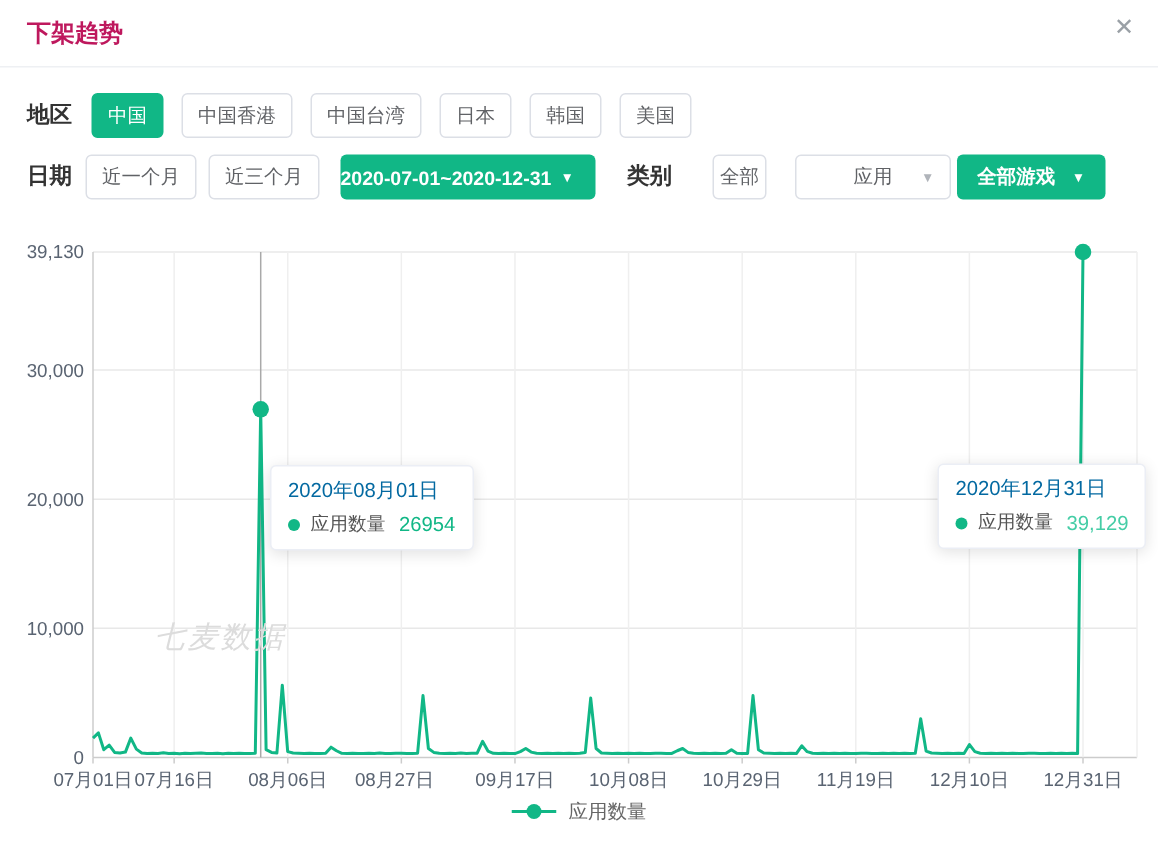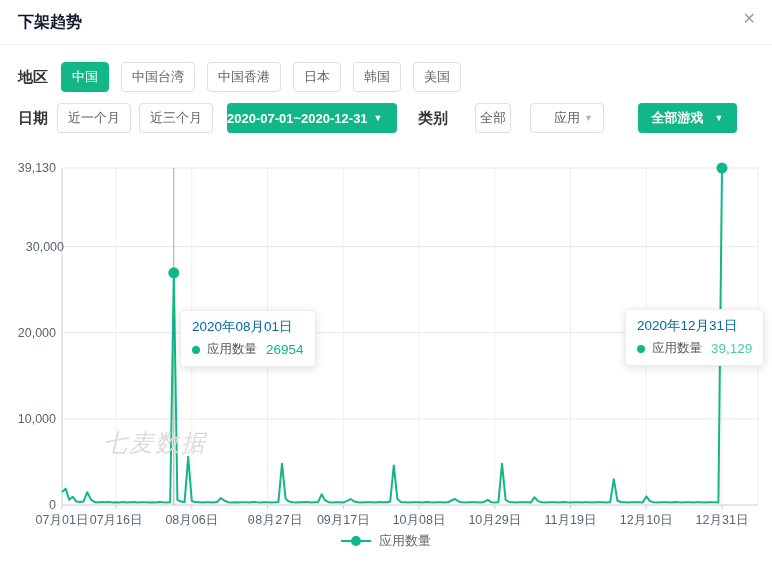--- a/index.html
+++ b/index.html
@@ -6,21 +6,21 @@
   html, body { width: 772px; height: 569px; }
   body {
     position: relative;
     background: #ffffff;
     font-family: "Liberation Sans", sans-serif;
     overflow: hidden;
   }
   
   .modal-title {
     position: absolute; left: 18px; top: 12px;
-    font-size: 16px; font-weight: bold; color: #0f172a;
+    font-size: 16px; font-weight: bold; color: #be185d;
   }
   .close-btn {
     position: absolute; right: 16px; top: 11px;
     font-size: 16px; color: #9aa0a6; cursor: pointer; line-height: 1;
   }
   .header-divider {
     position: absolute; left: 0; right: 0; top: 44px;
     border-top: 1px solid #eef0f3;
   }
   
@@ -47,21 +47,21 @@
   .range-btn {
     position: absolute; left: 227px; width: 170px; height: 30px;
     background: #11b786; border: none; border-radius: 4px;
     color: #fff; font-size: 13px; font-weight: bold; cursor: pointer;
     display: flex; align-items: center; gap: 6px;
     font-family: "Liberation Sans", sans-serif;
   }
   .caret { font-size: 9px; line-height: 1; }
   .all-btn { position: absolute; left: 475px; width: 36px; padding: 8px 2px; }
   .app-select {
-    position: absolute; left: 530px; width: 74px; height: 30px;
+    position: absolute; left: 530px; width: 104px; height: 30px;
     border: 1px solid #dcdfe6; border-radius: 4px; background: #fff;
     font-size: 13px; color: #606266; cursor: pointer;
     display: flex; align-items: center; justify-content: center;
   }
   .app-select .caret { position: absolute; right: 10px; color: #b0b4ba; font-size: 9px; }
   .game-btn {
     position: absolute; left: 638px; width: 99px; height: 30px;
     background: #11b786; border: none; border-radius: 4px;
     color: #fff; font-size: 13px; font-weight: bold; cursor: pointer;
     display: flex; align-items: center; justify-content: center; gap: 11px;
@@ -71,22 +71,22 @@
   #chart-svg { position: absolute; left: 0; top: 0; width: 772px; height: 569px; }
   .y-axis-label {
     position: absolute; left: 0; width: 56px; text-align: right;
     font-size: 12.5px; color: #5a6472; transform: translateY(-50%);
   }
   .x-axis-label {
     position: absolute; top: 512px; transform: translateX(-50%);
     font-size: 12.5px; color: #5a6472; white-space: nowrap;
   }
   .watermark {
-    position: absolute; left: 103px; top: 427px;
-    font-size: 24px; font-style: italic; letter-spacing: 2px;
+    position: absolute; left: 103px; top: 411px;
+    font-size: 20px; font-style: italic; letter-spacing: 2px;
     color: #dcdcdc; user-select: none;
   }
   
   .tooltip {
     position: absolute; background: #fff; z-index: 6;
     border: 1px solid #ebeef5; border-radius: 4px;
     box-shadow: 0 2px 10px rgba(0,0,0,0.12);
     padding: 7px 11px 8px 11px; white-space: nowrap;
   }
   .tt-date { font-size: 13.5px; color: #0369a1; margin-bottom: 5px; }
@@ -109,22 +109,22 @@
 <body>
 
 <div class="modal-title">下架趋势</div>
 <div class="close-btn">✕</div>
 <div class="header-divider"></div>
 
 <div class="row1">
   <span class="filter-label">地区</span>
   <span class="group">
       <button class="btn selected">中国</button>
+      <button class="btn">中国香港</button>
       <button class="btn">中国台湾</button>
-      <button class="btn">中国香港</button>
       <button class="btn">日本</button>
       <button class="btn">韩国</button>
       <button class="btn">美国</button>
     </span>
 </div>
 
 <div class="row2">
   <span class="filter-label lbl-date">日期</span>
   <span class="quick-group">
       <button class="btn">近一个月</button>
@@ -173,28 +173,28 @@
     <line x1="570.5245901639344" y1="505" x2="570.5245901639344" y2="509" stroke="#cccccc" stroke-width="1"></line>
     <line x1="646.2622950819672" y1="505" x2="646.2622950819672" y2="509" stroke="#cccccc" stroke-width="1"></line>
     <line x1="722" y1="505" x2="722" y2="509" stroke="#cccccc" stroke-width="1"></line>
     <line x1="173.80327868852459" y1="168" x2="173.80327868852459" y2="505" stroke="#a9a9a9" stroke-width="1"></line>
     <path d="M62.0 492.1L65.6 488.6L69.2 499.8L72.8 496.8L76.4 501.6L80.0 502.0L83.6 501.4L87.2 492.1L90.9 499.4L94.5 502.0L98.1 502.4L101.7 502.1L105.3 502.3L108.9 501.9L112.5 502.4L116.1 502.2L119.7 502.5L123.3 502.1L126.9 502.4L130.5 502.2L134.1 502.0L137.7 502.4L141.3 502.3L145.0 502.2L148.6 502.5L152.2 502.2L155.8 502.4L159.4 502.1L163.0 502.3L166.6 502.4L170.2 502.2L173.8 272.9L177.4 499.8L181.0 501.6L184.6 502.0L188.2 456.8L191.8 501.1L195.4 502.0L199.0 502.2L202.7 502.4L206.3 502.2L209.9 502.3L213.5 502.4L217.1 502.1L220.7 498.1L224.3 500.5L227.9 502.2L231.5 502.4L235.1 502.2L238.7 502.4L242.3 502.3L245.9 502.2L249.5 502.4L253.1 502.0L256.8 502.3L260.4 502.4L264.0 502.2L267.6 502.2L271.2 502.4L274.8 502.3L278.4 502.1L282.0 463.7L285.6 499.0L289.2 501.6L292.8 502.2L296.4 502.4L300.0 502.2L303.6 502.3L307.2 502.0L310.9 502.4L314.5 502.2L318.1 502.1L321.7 494.2L325.3 500.7L328.9 502.2L332.5 502.4L336.1 502.2L339.7 502.3L343.3 502.4L346.9 501.1L350.5 499.0L354.1 501.4L357.7 502.2L361.3 502.4L365.0 502.2L368.6 502.3L372.2 502.2L375.8 502.4L379.4 502.1L383.0 502.3L386.6 502.2L390.2 501.6L393.8 465.4L397.4 499.0L401.0 502.0L404.6 502.2L408.2 502.4L411.8 502.2L415.4 502.3L419.0 502.2L422.7 502.4L426.3 502.1L429.9 502.3L433.5 502.4L437.1 502.2L440.7 502.2L444.3 502.4L447.9 502.3L451.5 500.5L455.1 499.0L458.7 501.6L462.3 502.2L465.9 502.4L469.5 502.2L473.1 502.3L476.8 502.2L480.4 502.4L484.0 502.1L487.6 499.8L491.2 502.2L494.8 502.4L498.4 502.3L502.0 463.7L505.6 499.8L509.2 502.0L512.8 502.2L516.4 502.4L520.0 502.2L523.6 502.3L527.2 502.2L530.9 502.4L534.5 497.2L538.1 501.1L541.7 502.2L545.3 502.4L548.9 502.2L552.5 502.3L556.1 502.2L559.7 502.4L563.3 502.1L566.9 502.3L570.5 502.4L574.1 502.2L577.7 502.2L581.3 502.4L585.0 502.3L588.6 502.2L592.2 502.4L595.8 502.2L599.4 502.3L603.0 502.2L606.6 502.4L610.2 502.1L613.8 479.2L617.4 500.7L621.0 502.0L624.6 502.2L628.2 502.4L631.8 502.2L635.4 502.3L639.0 502.2L642.7 502.4L646.3 496.4L649.9 501.1L653.5 502.2L657.1 502.4L660.7 502.2L664.3 502.3L667.9 502.2L671.5 502.4L675.1 502.1L678.7 502.3L682.3 502.4L685.9 502.2L689.5 502.2L693.1 502.4L696.8 502.3L700.4 502.2L704.0 502.4L707.6 502.2L711.2 502.3L714.8 502.2L718.4 502.4L722.0 168.0" fill="none" stroke="#11b786" stroke-width="2" stroke-linejoin="round"></path>
     <circle cx="173.80327868852459" cy="272.8635829286992" r="5.5" fill="#11b786"></circle>
     <circle cx="722" cy="168.00861231791464" r="5.5" fill="#11b786"></circle>
   </svg>
 <div id="axis-labels">
     <div class="y-axis-label" style="top: 168px;">39,130</div>
-    <div class="y-axis-label" style="top: 246.63px; margin-left: 8px;">30,000</div>
+    <div class="y-axis-label" style="top: 246.63px;">30,000</div>
     <div class="y-axis-label" style="top: 332.754px;">20,000</div>
     <div class="y-axis-label" style="top: 418.877px;">10,000</div>
     <div class="y-axis-label" style="top: 505px;">0</div>
     <div class="x-axis-label" style="left: 62px;">07月01日</div>
     <div class="x-axis-label" style="left: 116.098px;">07月16日</div>
     <div class="x-axis-label" style="left: 191.836px;">08月06日</div>
-    <div class="x-axis-label" style="left: 275px; font-family: Liberation Mono, monospace;">08月27日</div>
+    <div class="x-axis-label" style="left: 263px;">08月27日</div>
     <div class="x-axis-label" style="left: 343.311px;">09月17日</div>
     <div class="x-axis-label" style="left: 419.049px;">10月08日</div>
     <div class="x-axis-label" style="left: 494.787px;">10月29日</div>
     <div class="x-axis-label" style="left: 570.525px;">11月19日</div>
     <div class="x-axis-label" style="left: 646.262px;">12月10日</div>
     <div class="x-axis-label" style="left: 722px;">12月31日</div>
   </div>
 <div class="watermark">七麦数据</div>
 
 <div class="tooltip tooltip-1">

